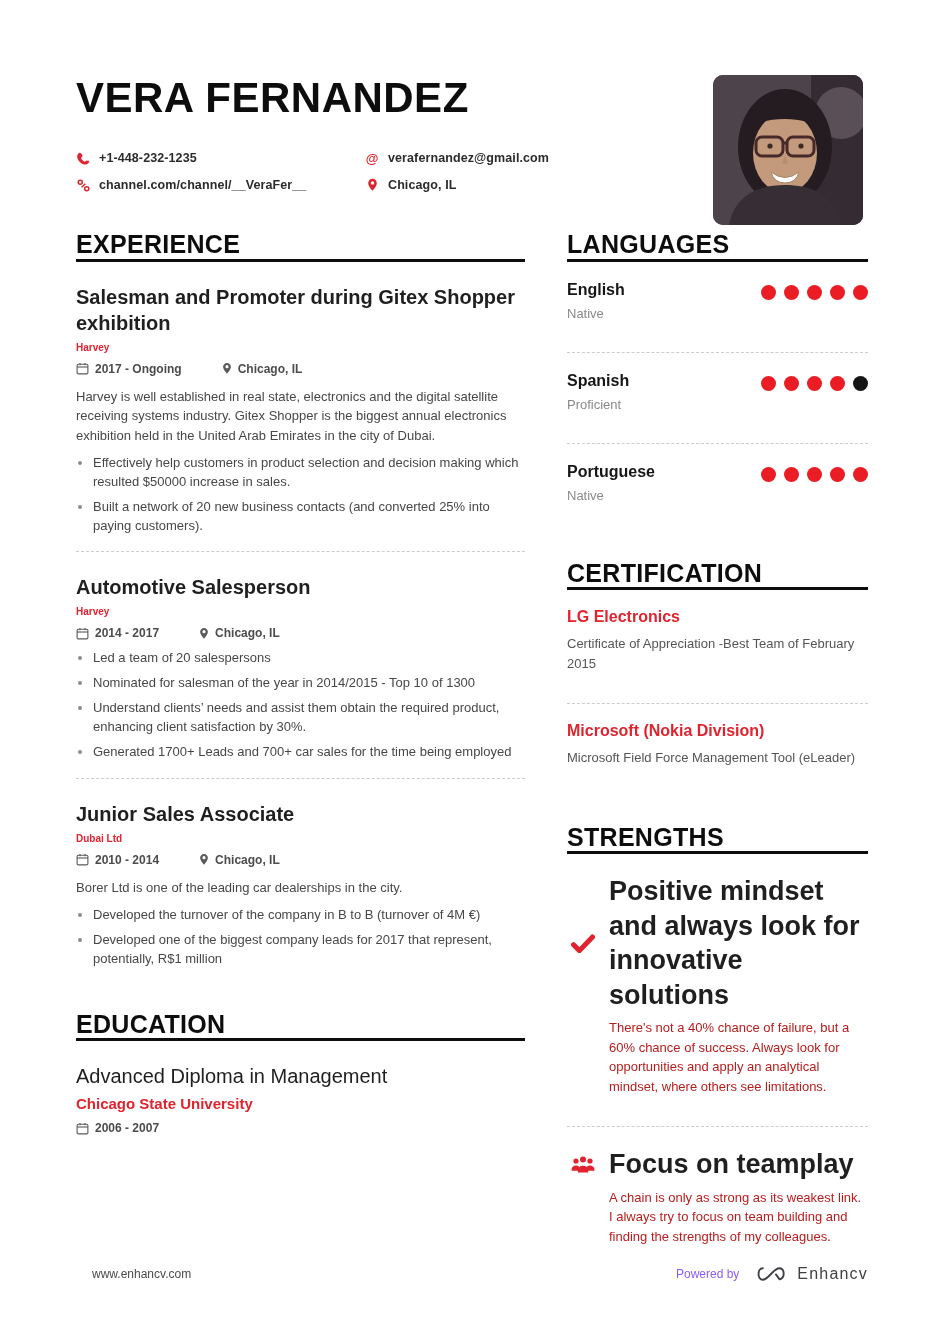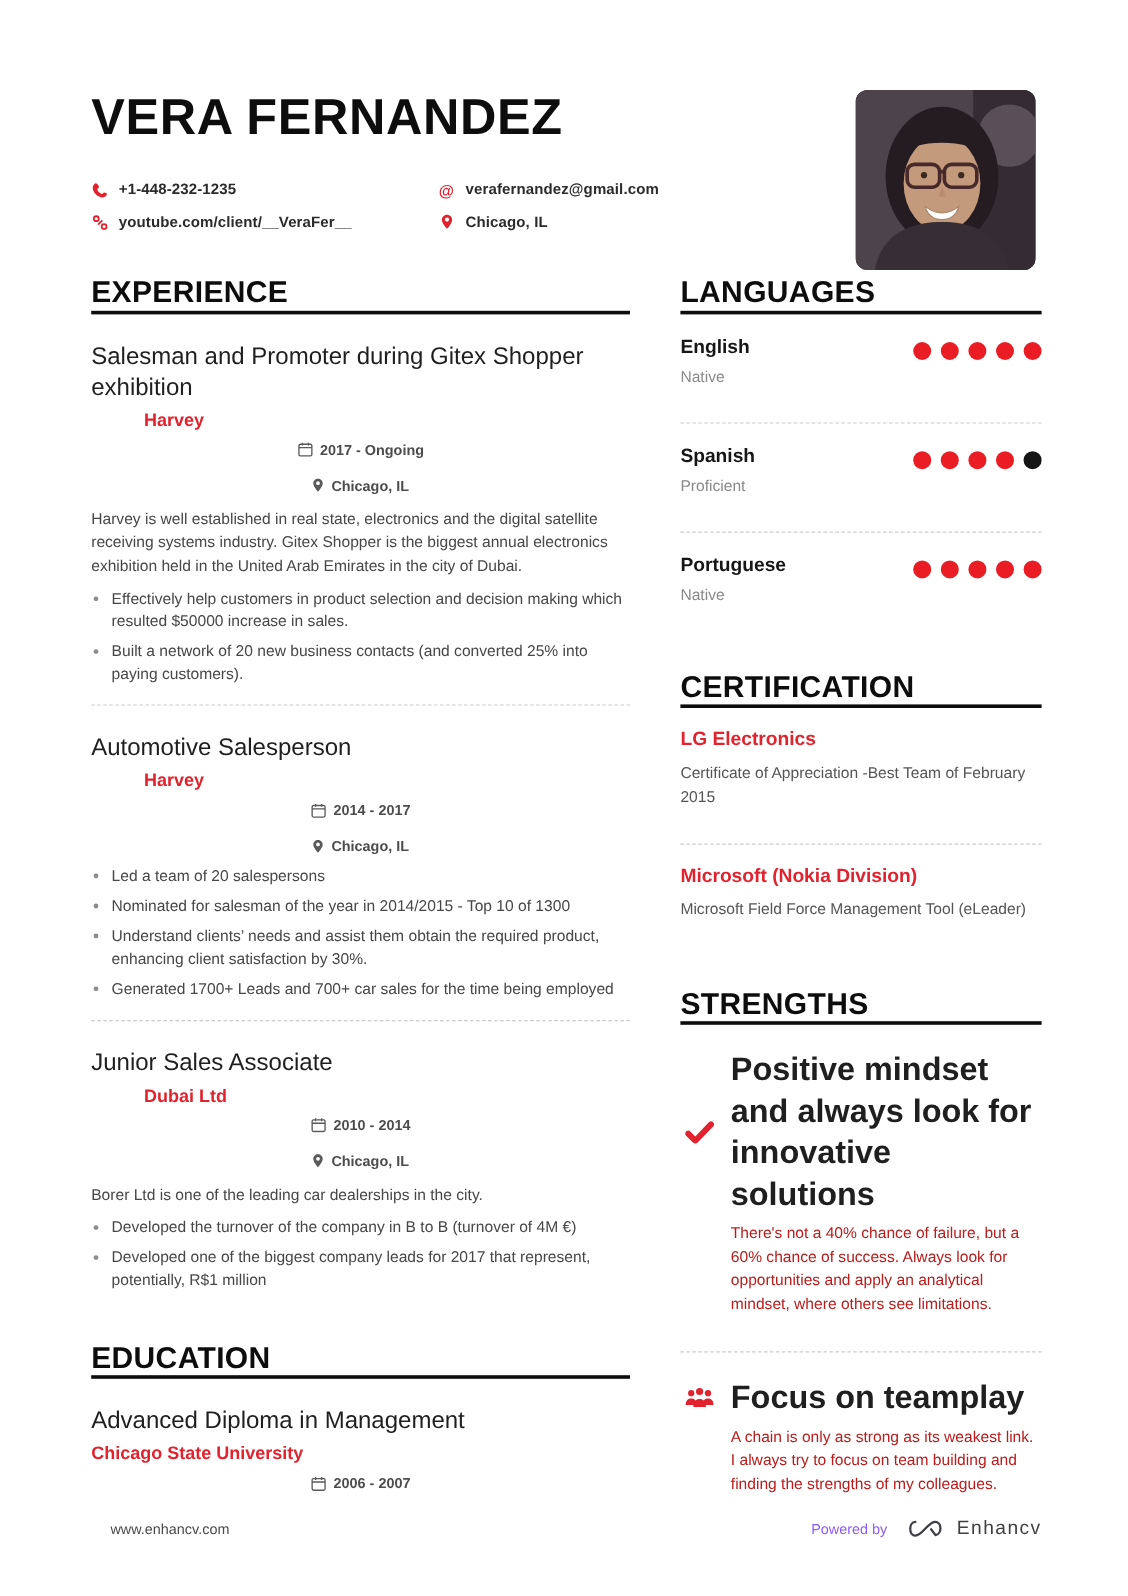--- a/index.html
+++ b/index.html
@@ -53,23 +53,23 @@
   h2.section-heading {
     margin: 0; font-size: 25px; font-weight: 800; letter-spacing: .3px;
     color: #0d0d0d; padding-bottom: 0; border-bottom: 3px solid #0d0d0d;
     line-height: 1.1;
   }
   .section { margin-top: 0; }
   .section + .section { margin-top: 42px; }
 
   
   .job { padding-top: 22px; }
-  .job-title { font-size: 20px; font-weight: 400; color: #1f1f1f; line-height: 1.3; }
-  .company { font-size: 15px; font-weight: 700; color: var(--accent); margin-top: 6px; margin-left: 44px; }
-  .meta { display: flex; align-items: center; gap: 16px; margin-top: 9px; flex-direction: column; }
+  .job-title { font-size: 20px; font-weight: 700; color: #1f1f1f; line-height: 1.3; }
+  .company { font-size: 10px; font-weight: 700; color: var(--accent); margin-top: 6px; }
+  .meta { display: flex; align-items: center; gap: 40px; margin-top: 9px; }
   .meta-item { display: flex; align-items: center; gap: 6px; font-size: 12px; font-weight: 600; color: var(--meta); }
   .meta-item .micon { color: #5a5a5a; display: flex; flex: none; }
   .job-desc { margin: 11px 0 0; font-size: 13px; color: var(--body-text); line-height: 1.5; }
   ul.bullets { margin: 9px 0 0; padding-left: 17px; }
   ul.bullets li { font-size: 13px; color: var(--body-text); line-height: 1.45; margin-bottom: 6px; }
   ul.bullets li::marker { color: #8c8c8c; }
   .sep { border: 0; border-top: 1px dashed #cccccc; margin: 16px 0 0; }
 
   
   .edu { padding-top: 24px; }
@@ -130,21 +130,21 @@
         <span class="ctext">verafernandez@gmail.com</span>
       </div>
       <div class="contact-item">
         <span class="cicon">
           <svg width="13" height="13" viewBox="0 0 14 14">
               <circle cx="3.5" cy="3.5" r="2.2" fill="none" stroke="currentColor" stroke-width="1.6"></circle>
               <circle cx="10.5" cy="10.5" r="2.2" fill="none" stroke="currentColor" stroke-width="1.6"></circle>
               <line x1="5.1" y1="8.9" x2="8.9" y2="5.1" stroke="currentColor" stroke-width="1.6"></line>
             </svg>
         </span>
-        <span class="ctext">youtube.com/client/__VeraFer__</span>
+        <span class="ctext">channel.com/channel/__VeraFer__</span>
       </div>
       <div class="contact-item">
         <span class="cicon">
           <svg width="11" height="14" viewBox="0 0 12 15" fill="currentColor">
               <path d="M6 .8C3.4.8 1.3 2.9 1.3 5.5c0 3.4 4.7 8.2 4.7 8.2s4.7-4.8 4.7-8.2C10.7 2.9 8.6.8 6 .8zm0 6.4a1.9 1.9 0 1 1 0-3.8 1.9 1.9 0 0 1 0 3.8z"></path>
             </svg>
         </span>
         <span class="ctext">Chicago, IL</span>
       </div>
     </div>

